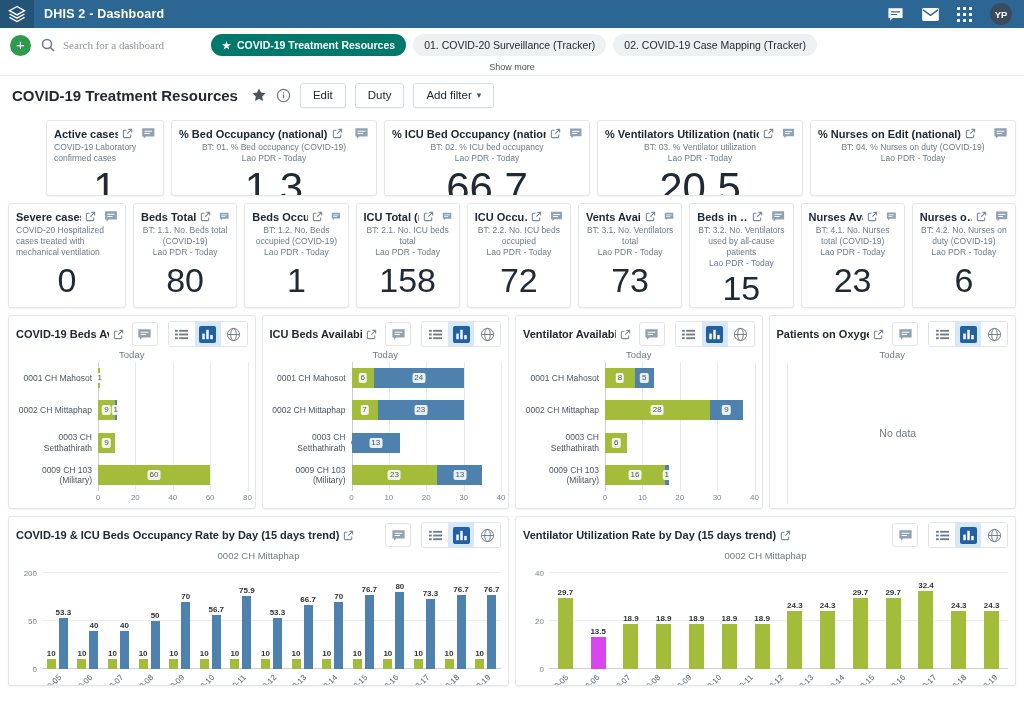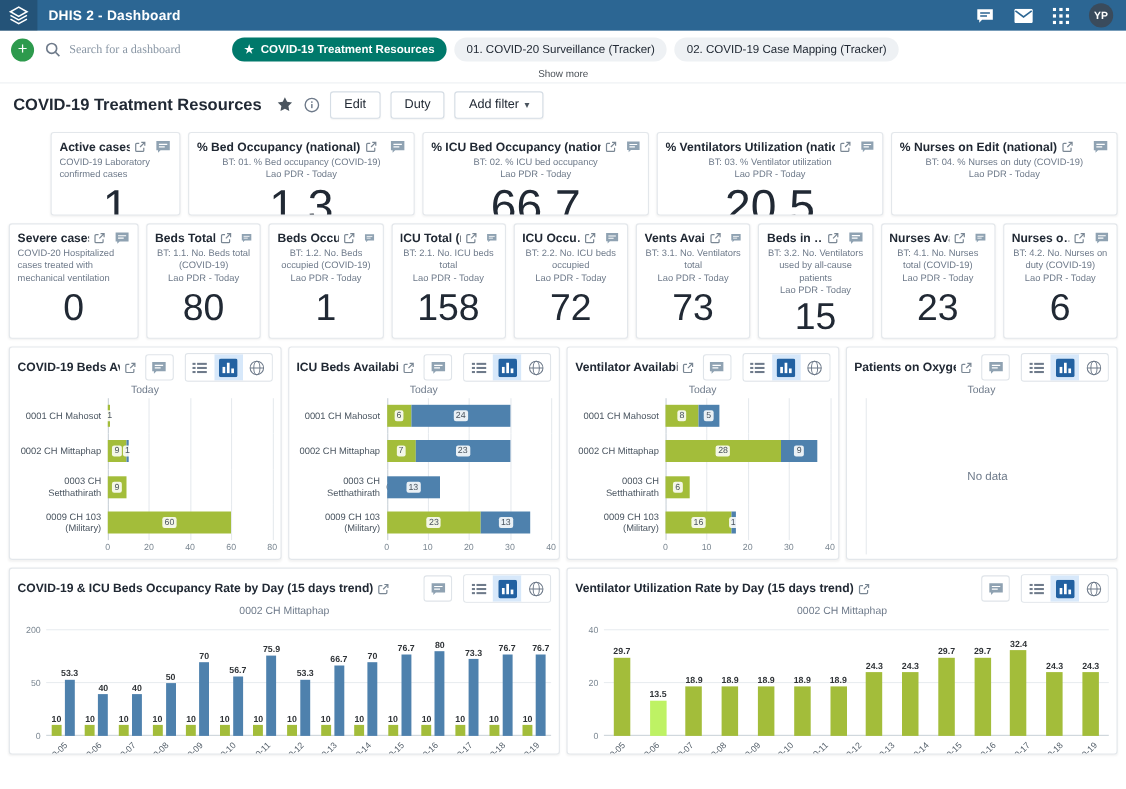--- a/index.html
+++ b/index.html
@@ -1093,21 +1093,21 @@
             <div class="v-plot">
               <div class="v-gline zero" style="bottom:0%"></div>
               <div class="v-gline " style="bottom:50%"></div>
               <div class="v-gline " style="bottom:100%"></div>
               <div class="v-group">
                 <div class="v-bar" style="width:15px;height:74.25%;background:#a3bd3a">
                  <span class="v-val">29.7</span>
                </div>
               </div>
               <div class="v-group">
-                <div class="v-bar" style="width:15px;height:33.75%;background:#bef264">
+                <div class="v-bar" style="width:15px;height:33.75%;background:#d946ef">
                  <span class="v-val">13.5</span>
                </div>
               </div>
               <div class="v-group">
                 <div class="v-bar" style="width:15px;height:47.25%;background:#a3bd3a">
                  <span class="v-val">18.9</span>
                </div>
               </div>
               <div class="v-group">
                 <div class="v-bar" style="width:15px;height:47.25%;background:#a3bd3a">

